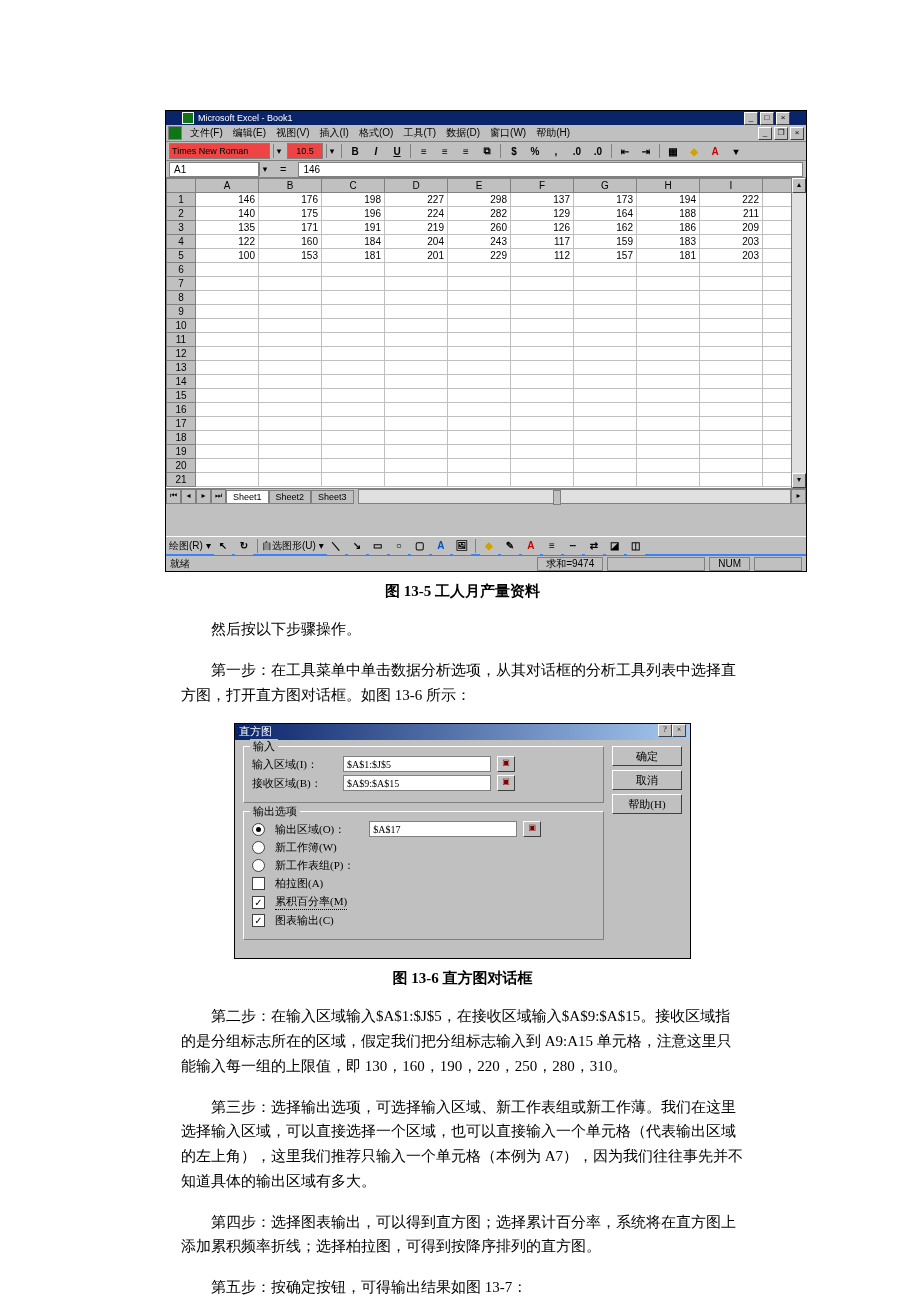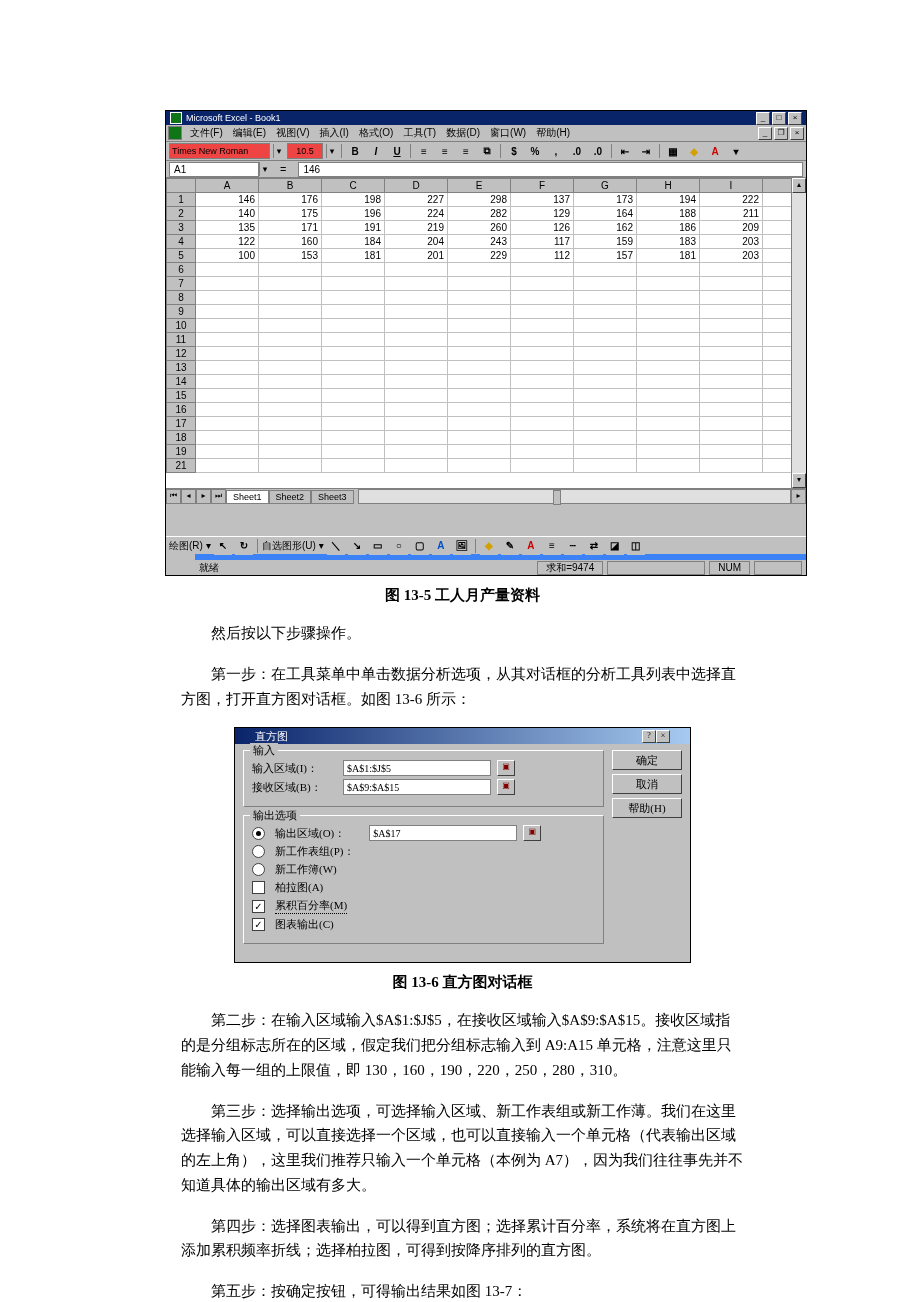--- a/index.html
+++ b/index.html
@@ -20,21 +20,21 @@
     font-size: 9px;
     background: #c0c0c0;
     margin: 0 auto;
   }
   .titlebar {
     background: linear-gradient(#0a246a,#0a246a);
     color: #fff;
     height: 14px;
     display: flex;
     align-items: center;
-    padding: 0 4px;
+    padding: 0 16px;
     font-size: 9px;
   }
   .titlebar .ico {
     width: 10px; height: 10px; background:#0f7517;
     border:1px solid #fff; margin-right:4px; display:inline-block;
   }
   .titlebar .spacer { flex:1; }
   .winbtns { display:flex; gap:2px; }
   .winbtn {
     width:12px; height:11px; background:#c0c0c0;
@@ -118,42 +118,42 @@
     padding:0 6px; border:1px solid #808080; background:#fff;
     height:12px; line-height:12px; font-size:9px;
   }
   .sheet-tab.inactive { background:#c0c0c0; }
   .hscroll-track { flex:1; background:#e0e0e0; height:13px; margin-left:4px; border:1px solid #808080; position:relative;}
   .drawbar {
     height:17px; background:#c0c0c0; border-top:1px solid #fff;
     display:flex; align-items:center; padding:0 3px; gap:3px; font-size:10px;margin-top:32px;
   }
   .statusbar {
-    height:15px; background:#c0c0c0; border-top:6px solid #3b82f6;
-    display:flex; align-items:center; font-size:10px; padding:0 4px;margin-left:29px;
+    height:15px; background:#c0c0c0; border-top:2px solid #3b82f6;
+    display:flex; align-items:center; font-size:10px; padding:0 4px;
   }
   .statusbar .sp { flex:1; }
   .status-cell {
     border:1px solid #808080; padding:0 8px; height:12px;
     display:flex; align-items:center; margin-left:4px;
   }
 
   
   .caption { text-align:center; font-weight:bold; font-size:15px; margin:10px 0 6px; font-family:"SimSun"; }
   .body-text { font-size:15px; line-height:1.65; font-family:"SimSun","宋体"; }
   .body-text p { margin:16px; text-indent:2em; }
 
   
   .dialog {
     width: 455px; margin:6px auto 4px; border:1px solid #000;
     font-family:"SimSun","Tahoma"; font-size:11px; background:#c0c0c0;
   }
   .dlg-title {
     background:linear-gradient(to right,#0a246a,#a6caf0); color:#fff;
-    height:16px; display:flex; align-items:center; padding:0 20px;
+    height:16px; display:flex; padding:0 4px;
   }
   .dlg-title .spacer{flex:1;}
   .dlg-body { display:flex; padding:6px 8px 10px; gap:8px; }
   .dlg-left { flex:1; }
   .dlg-right { width:70px; display:flex; flex-direction:column; gap:4px; }
   .dlg-btn {
     background:#c0c0c0; border:1px solid #fff;
     border-right-color:#404040; border-bottom-color:#404040;
     height:18px; font-size:11px; text-align:center; line-height:18px;
   }
@@ -522,20 +522,33 @@
                 <td></td>
                 <td></td>
                 <td></td>
                 <td></td>
                 <td></td>
                 <td></td>
                 <td></td>
                 <td></td>
               </tr>
               <tr>
+                <th class="rowhdr">20</th>
+                <td></td>
+                <td></td>
+                <td></td>
+                <td></td>
+                <td></td>
+                <td></td>
+                <td></td>
+                <td></td>
+                <td></td>
+                <td></td>
+              </tr>
+              <tr>
                 <th class="rowhdr">21</th>
                 <td></td>
                 <td></td>
                 <td></td>
                 <td></td>
                 <td></td>
                 <td></td>
                 <td></td>
                 <td></td>
                 <td></td>
@@ -634,25 +647,25 @@
           <div class="row">
             <span class="rad sel"></span>
             <span class="lbl" style="width:auto">输出区域(O)：</span>
             <div class="tinput" style="margin-left:18px">
                 <span>$A$17</span>
               </div>
             <div class="refbtn">▣</div>
           </div>
           <div class="row">
             <span class="rad"></span>
+            <span>新工作簿(W)</span>
+          </div>
+          <div class="row">
+            <span class="rad"></span>
             <span>新工作表组(P)：</span>
-          </div>
-          <div class="row">
-            <span class="rad"></span>
-            <span>新工作簿(W)</span>
           </div>
           <div class="row">
             <span class="chk"></span>
             <span>柏拉图(A)</span>
           </div>
           <div class="row">
             <span class="chk sel"></span>
             <span class="dotted">累积百分率(M)</span>
           </div>
           <div class="row">

